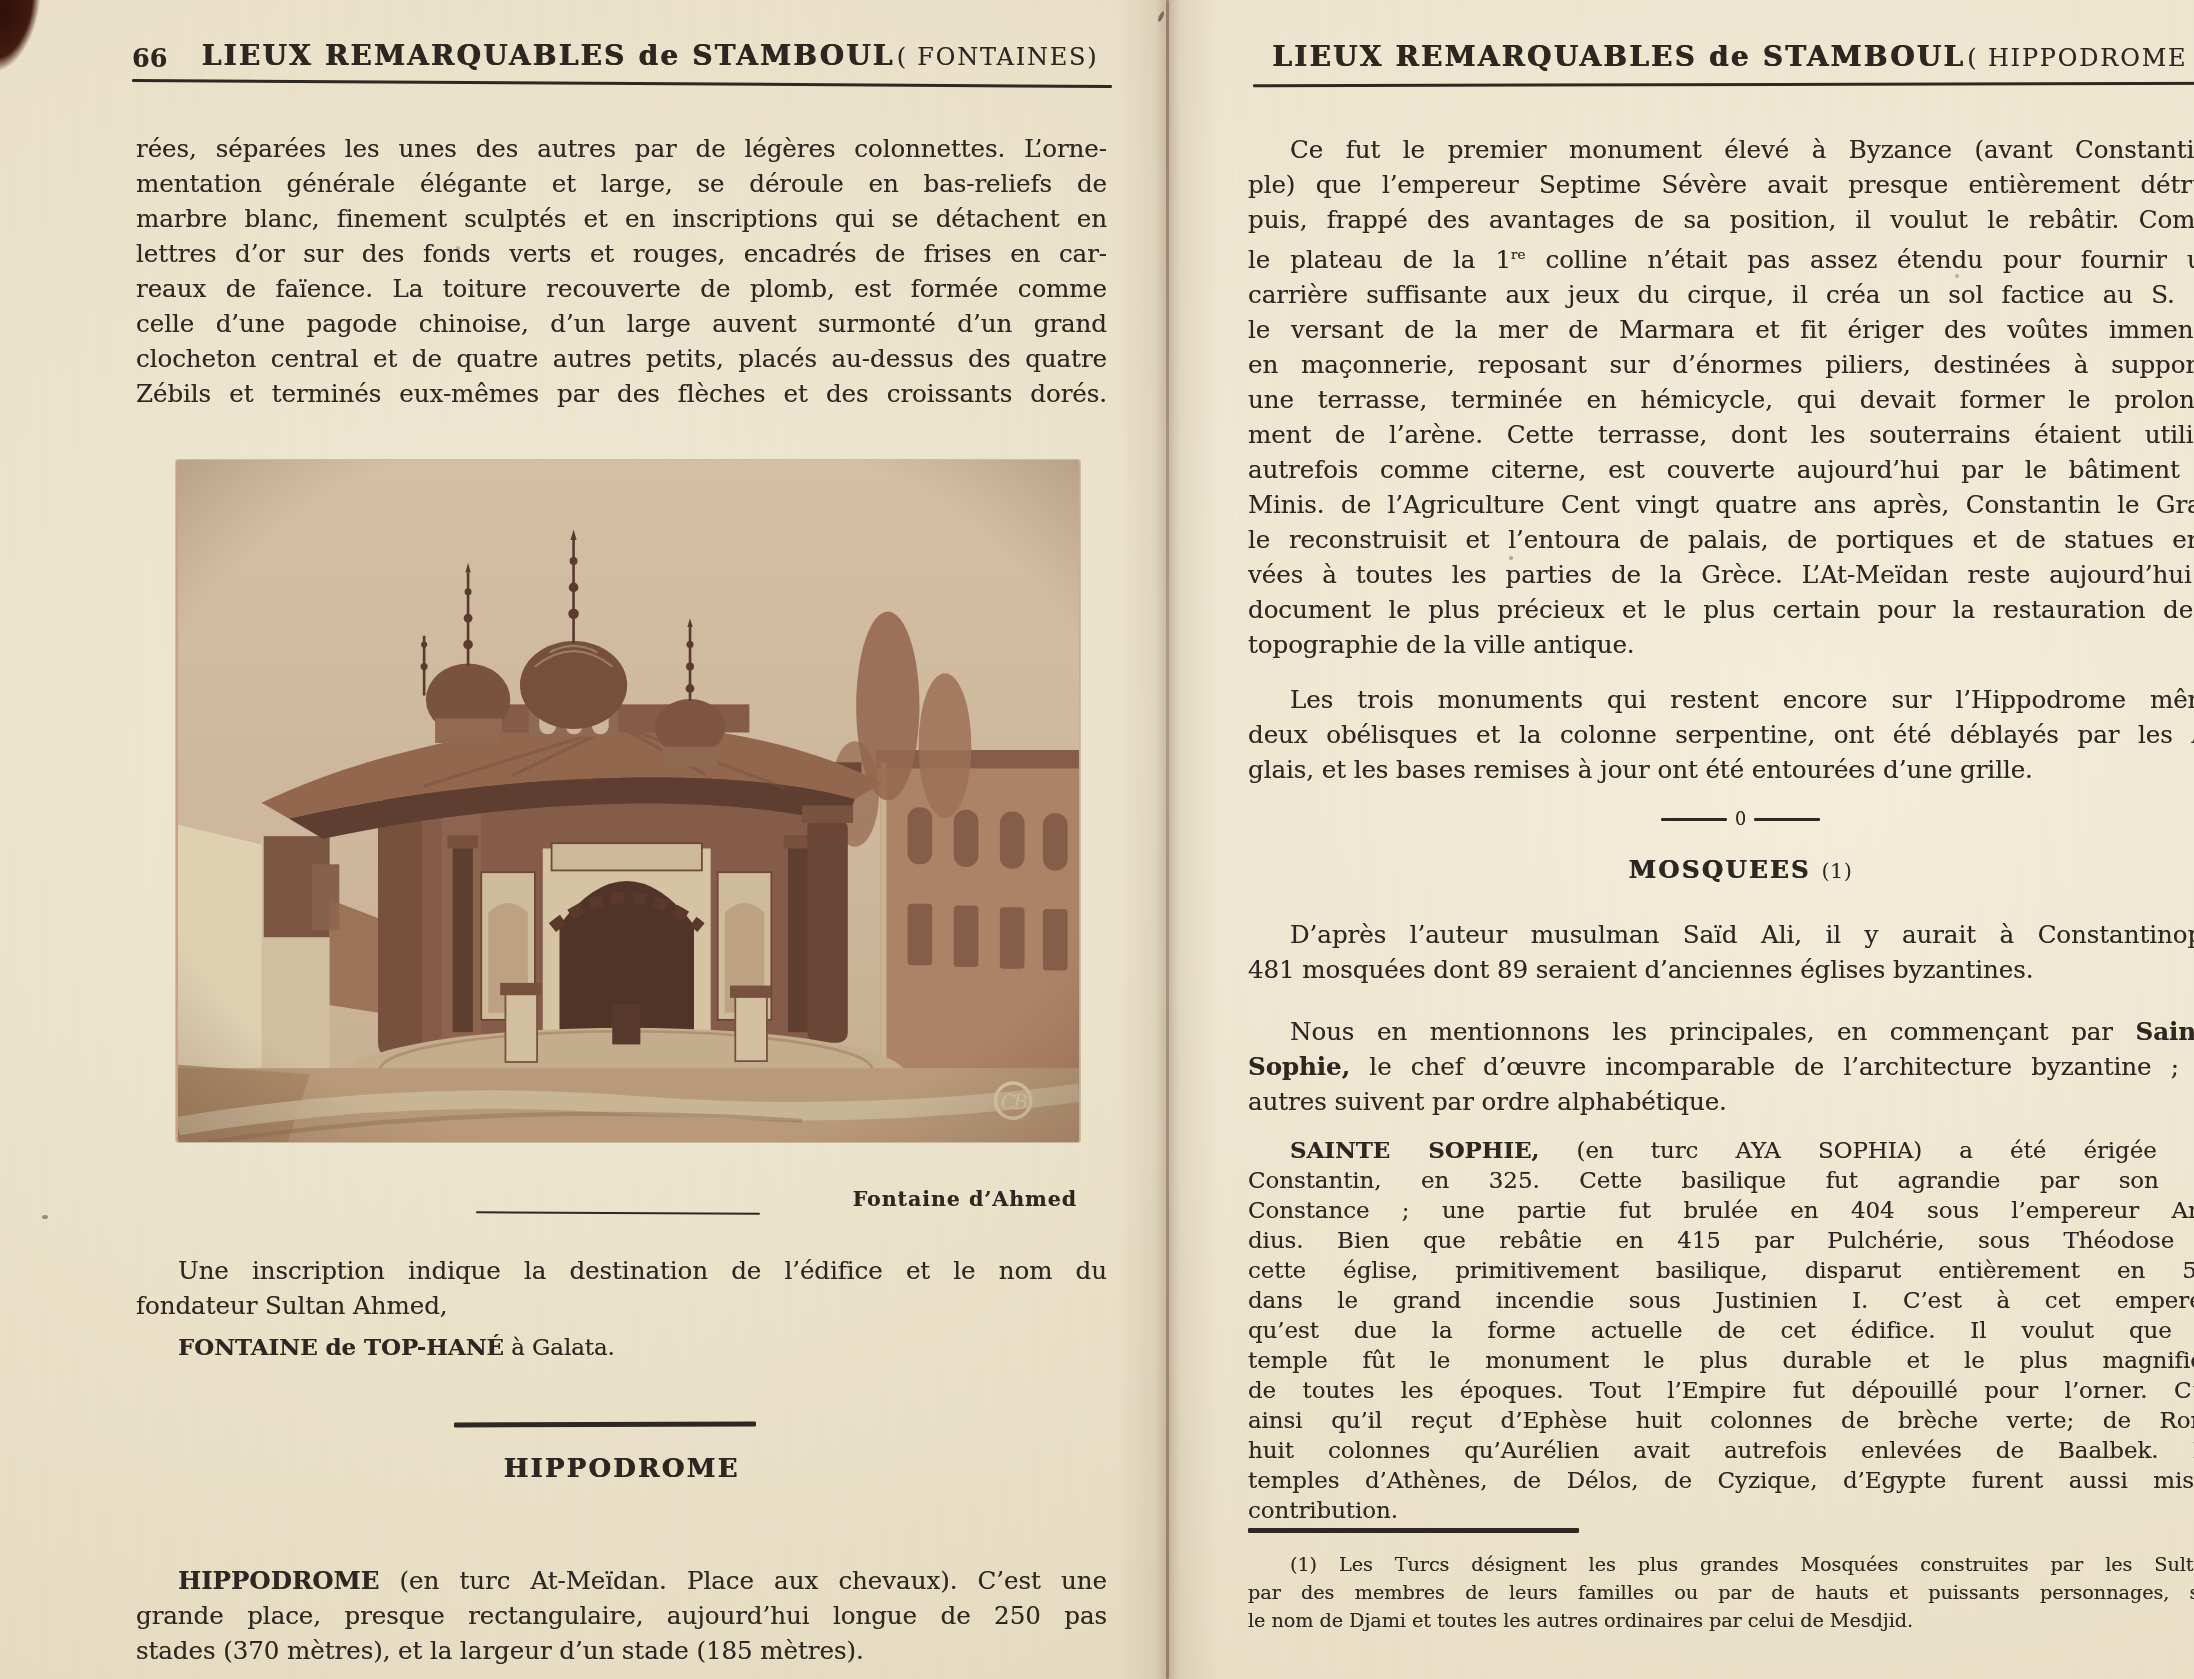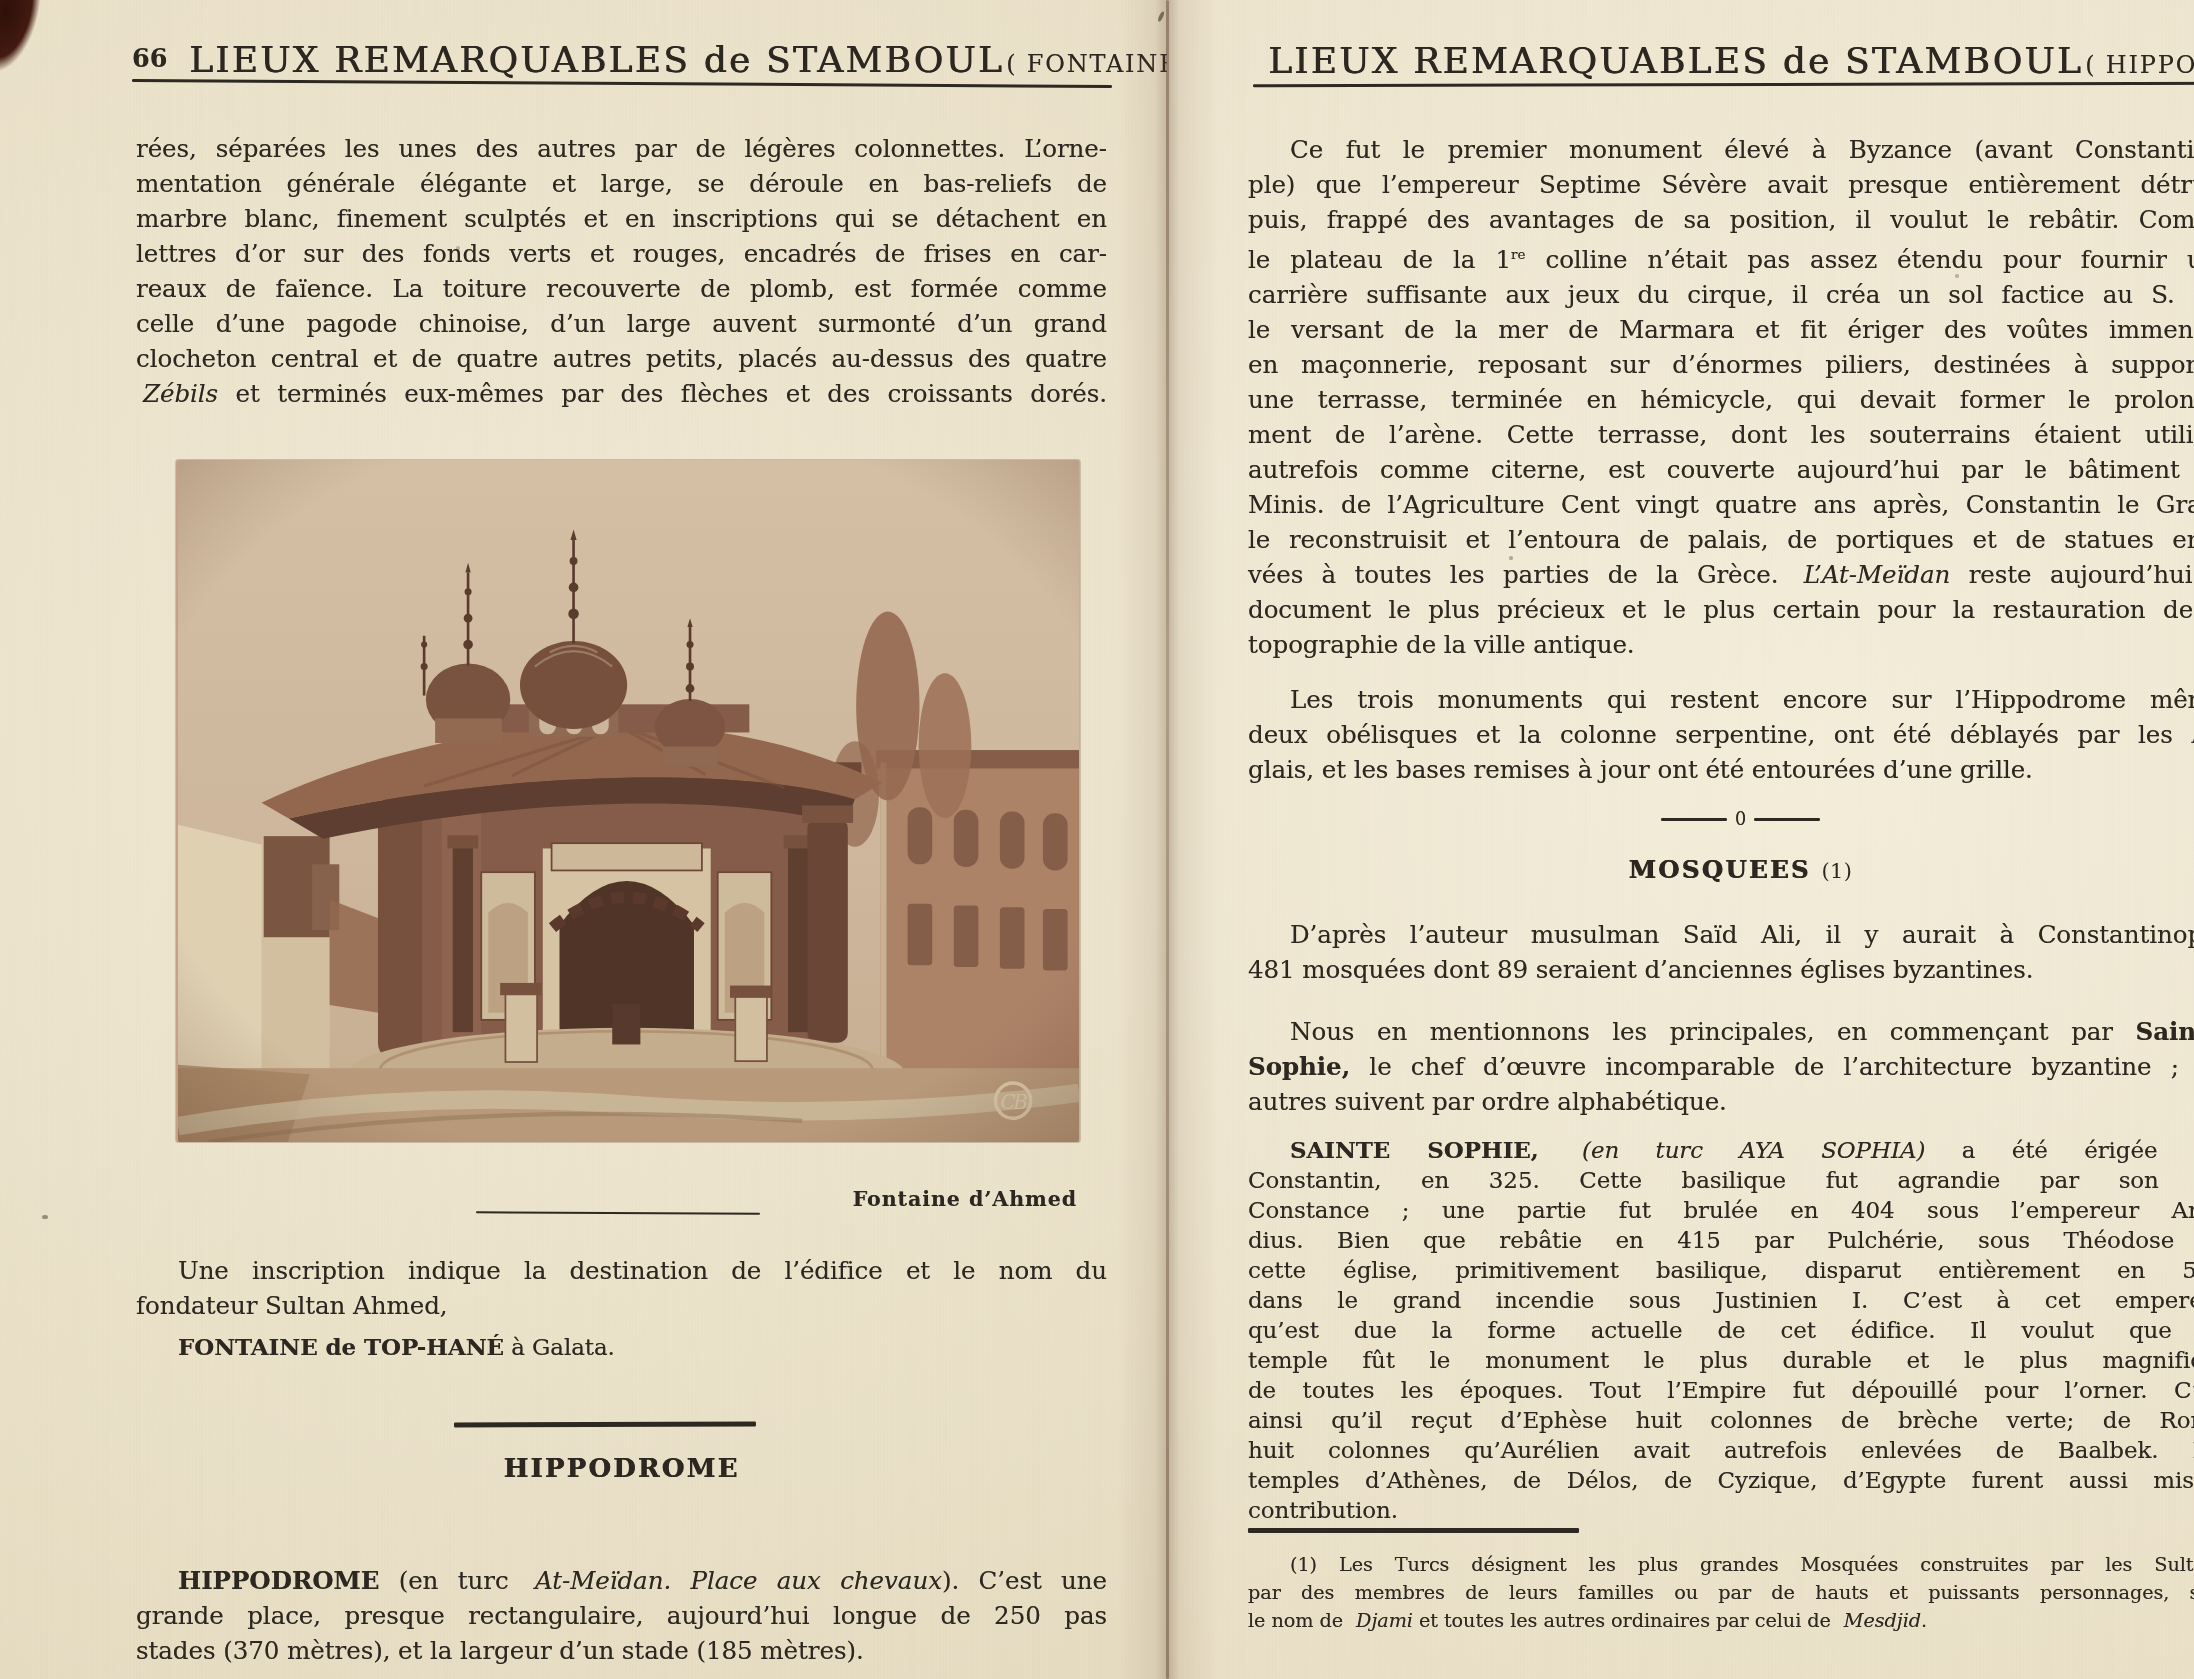--- a/index.html
+++ b/index.html
@@ -31,25 +31,25 @@
     border-radius:1.8px;}
   .corner-blob{position:absolute;left:-12.3px;top:-20px;width:46px;height:94px;
     background:radial-gradient(ellipse at 30% 35%, #2e100a 0%, #431a10 55%, rgba(67,26,16,0) 72%);
     transform:rotate(14deg);}
   .ink{color:#2d2721;text-shadow:0 0 0.4px rgba(45,36,26,.45);}
   .col{position:absolute;}
   .line{text-align:justify;text-align-last:justify;letter-spacing:-0.1px;}
   .line.nj{text-align-last:left;}
   .line.ind{text-indent:42px;}
   .s-b{font-weight:bold;}
-  .s-i{font-style:italic;margin-left:7px;}
+  .s-i{}
   .s-sup{font-size:55%;vertical-align:super;letter-spacing:0;}
   .header-num{position:absolute;font-size:25.5px;font-weight:bold;}
   .header-title{position:absolute;text-align:center;white-space:nowrap;}
-  .ht-main{font-weight:normal;font-size:36px;letter-spacing:2.2px;text-shadow:0.7px 0 0 currentColor;}
+  .ht-main{font-weight:bold;font-size:28px;letter-spacing:2.2px;text-shadow:0.7px 0 0 currentColor;}
   .ht-sec{font-size:24px;letter-spacing:1.8px;}
   .rule{position:absolute;background:#2e2822;border-radius:1.3px;}
   .heading{position:absolute;text-align:center;font-weight:bold;letter-spacing:2.2px;
     text-shadow:0.6px 0 0 currentColor;white-space:nowrap;}
   .photo-frame{position:absolute;left:176px;top:460px;width:901px;height:682px;
     background:#d9c9ae;border-radius:2.6px;
     box-shadow:0 0 0 0.9px rgba(95,60,45,.25), inset 0 0 26px rgba(90,55,40,.25);
     border-left:2.2px solid rgba(160,70,48,.30);border-right:1.8px solid rgba(160,70,48,.22);}
   .photo-frame svg{display:block;width:100%;height:100%;border-radius:2.6px;}
   .caption{position:absolute;text-align:center;font-size:20.6px;font-weight:bold;letter-spacing:0.9px;}

